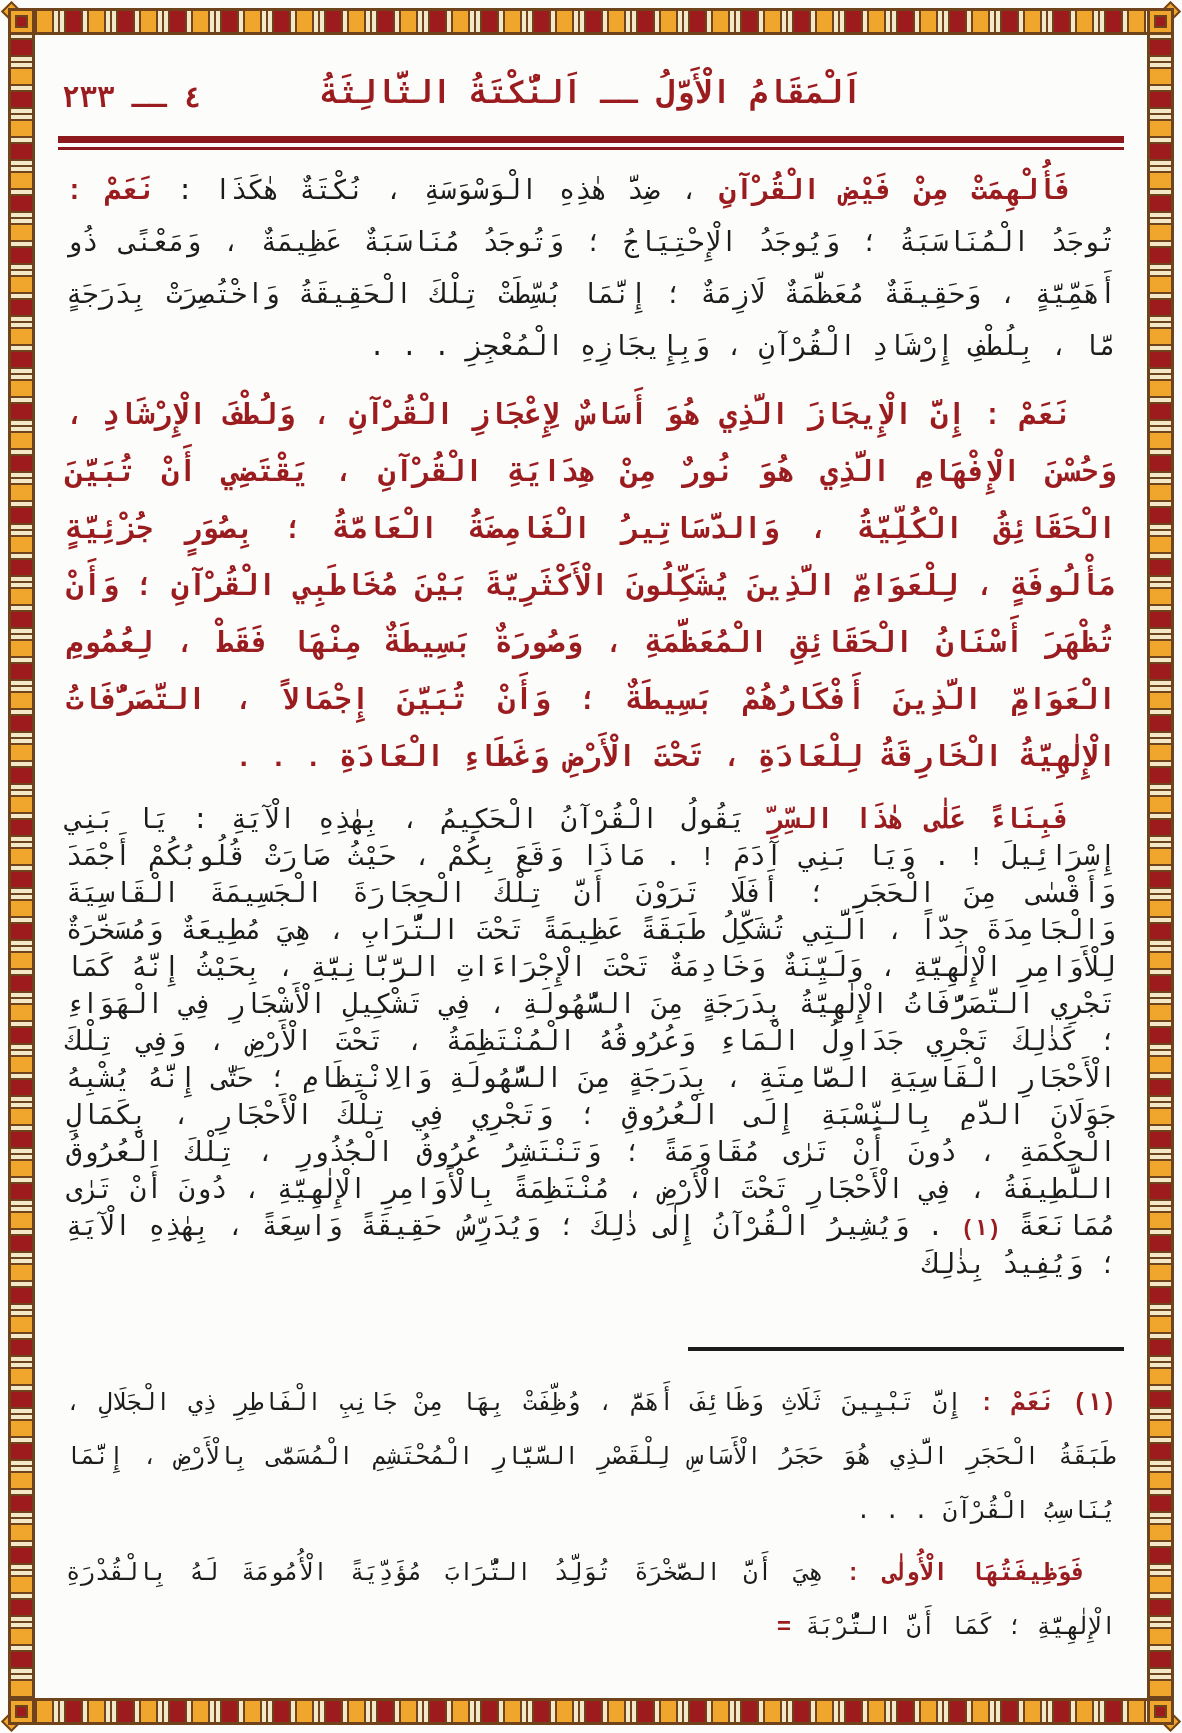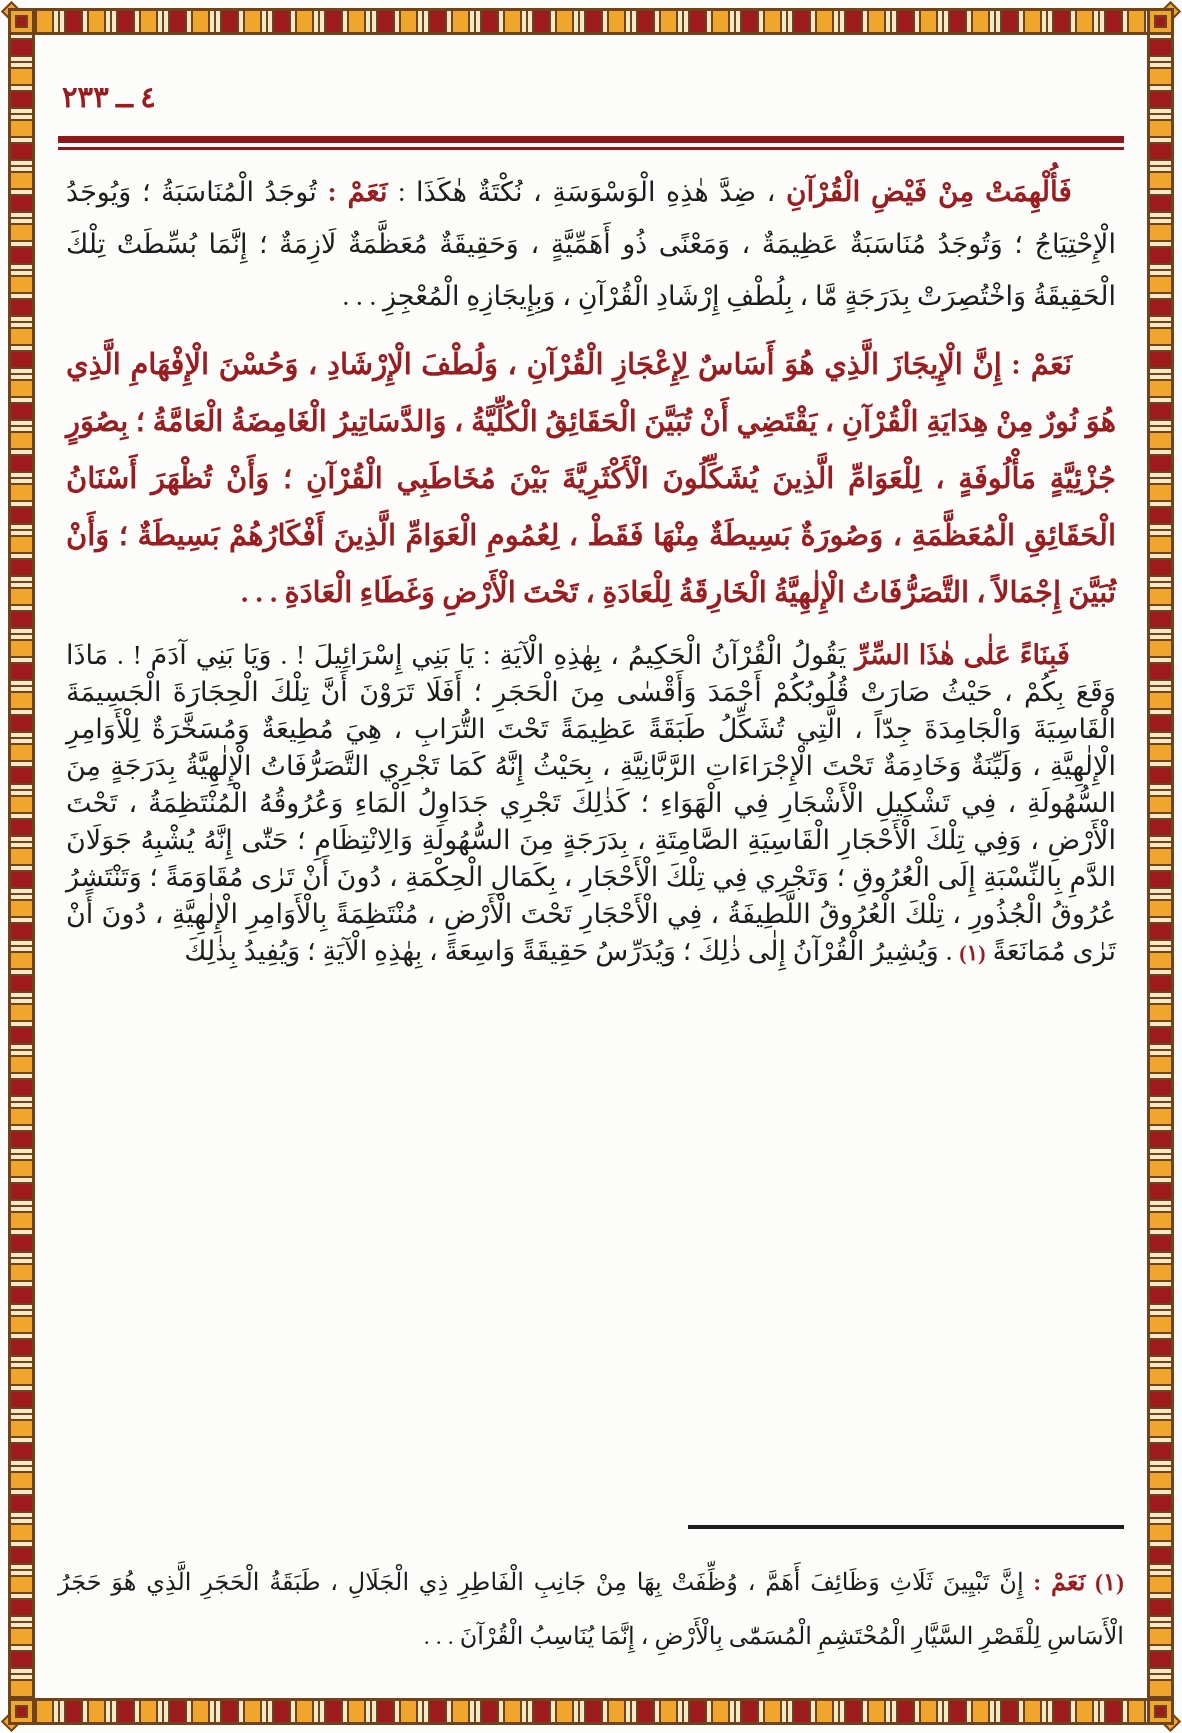--- a/index.html
+++ b/index.html
@@ -1,21 +1,21 @@
 <!DOCTYPE html>
 <html lang="ar"><head>
 <meta charset="utf-8">
 <style>
   html,body{margin:0;padding:0;background:#ffffff;}
   .page{
     position:relative;
     width:1182px;height:1733px;
     background:#fcfcfb;
     overflow:hidden;
-    font-family:Liberation Serif, serif;
+    font-family:Liberation Mono, monospace;
   }
   
   .b-band{position:absolute;box-sizing:border-box;background-color:#f3e9c8;}
   .b-top,.b-bottom{
     left:8px;right:8px;height:27px;
     border-top:3px solid #6f431c;border-bottom:3px solid #6f431c;
     background-image:repeating-linear-gradient(90deg,
       #f3e9c8 0 4px,#6f431c 4px 6px,#9e1b1d 6px 21px,#6f431c 21px 23px,
       #f3e9c8 23px 27px,#6f431c 27px 29px,#f0a62c 29px 44px,#6f431c 44px 46px,
       #f3e9c8 46px 50px,#6f431c 50px 52px);
@@ -71,21 +71,21 @@
   .p-open{font-size:27px;line-height:52px;text-indent:44px;}
   .p-open .red{font-size:28px;}
   .p-em{font-size:29px;line-height:57px;text-indent:44px;color:#9b1c1f;font-weight:bold;margin-top:14px !important;}
   .p-main{font-size:27px;line-height:37px;text-indent:46px;margin-top:16px !important;}
   .fn-ref{color:#9b1c1f;font-weight:bold;font-size:22px;}
 
   
   .footnote-area{position:absolute;left:0;right:0;bottom:26px;}
   .fn-divider{height:4px;background:#1c1c1c;width:436px;margin-bottom:26px;}
   .footnote-area p{
-    margin:0;text-align:justify;font-size:24px;line-height:54px;
+    margin:8px;text-align:justify;font-size:24px;line-height:54px;
   }
   .fn-2{text-indent:30px;}
 </style>
 </head>
 <body>
 
 <div class="page">
 
   <div class="b-band b-top"></div>
   <div class="b-band b-bottom"></div>
@@ -97,34 +97,36 @@
   <div class="spike s-br"></div>
   <div class="b-corner c-tl"></div>
   <div class="b-corner c-tr"></div>
   <div class="b-corner c-bl"></div>
   <div class="b-corner c-br"></div>
 
   <div class="content">
 
     <div class="header-row">
       <div class="page-number">٤ ــ ٢٣٣</div>
+      <div class="page-title">اَلْمَقَامُ الْأَوَّلُ ــ اَلنُّكْتَةُ الثَّالِثَةُ</div>
     </div>
     <div class="rule-thick"></div>
     <div class="rule-thin"></div>
 
     <div class="body-text">
 
       <p class="p-open"><span class="red">فَأُلْهِمَتْ مِنْ فَيْضِ الْقُرْآنِ</span><span class="blk"> ، ضِدَّ هٰذِهِ الْوَسْوَسَةِ ، نُكْتَةٌ هٰكَذَا : </span><span class="red">نَعَمْ : </span><span class="blk">تُوجَدُ الْمُنَاسَبَةُ ؛ وَيُوجَدُ الْإِحْتِيَاجُ ؛ وَتُوجَدُ مُنَاسَبَةٌ عَظِيمَةٌ ، وَمَعْنًى ذُو أَهَمِّيَّةٍ ، وَحَقِيقَةٌ مُعَظَّمَةٌ لَازِمَةٌ ؛ إِنَّمَا بُسِّطَتْ تِلْكَ الْحَقِيقَةُ وَاخْتُصِرَتْ بِدَرَجَةٍ مَّا ، بِلُطْفِ إِرْشَادِ الْقُرْآنِ ، وَبِإِيجَازِهِ الْمُعْجِزِ . . .</span></p>
 
       <p class="p-em">نَعَمْ : إِنَّ الْإِيجَازَ الَّذِي هُوَ أَسَاسٌ لِإِعْجَازِ الْقُرْآنِ ، وَلُطْفَ الْإِرْشَادِ ، وَحُسْنَ الْإِفْهَامِ الَّذِي هُوَ نُورٌ مِنْ هِدَايَةِ الْقُرْآنِ ، يَقْتَضِي أَنْ تُبَيَّنَ الْحَقَائِقُ الْكُلِّيَّةُ ، وَالدَّسَاتِيرُ الْغَامِضَةُ الْعَامَّةُ ؛ بِصُوَرٍ جُزْئِيَّةٍ مَأْلُوفَةٍ ، لِلْعَوَامِّ الَّذِينَ يُشَكِّلُونَ الْأَكْثَرِيَّةَ بَيْنَ مُخَاطَبِي الْقُرْآنِ ؛ وَأَنْ تُظْهَرَ أَسْنَانُ الْحَقَائِقِ الْمُعَظَّمَةِ ، وَصُورَةٌ بَسِيطَةٌ مِنْهَا فَقَطْ ، لِعُمُومِ الْعَوَامِّ الَّذِينَ أَفْكَارُهُمْ بَسِيطَةٌ ؛ وَأَنْ تُبَيَّنَ إِجْمَالاً ، التَّصَرُّفَاتُ الْإِلٰهِيَّةُ الْخَارِقَةُ لِلْعَادَةِ ، تَحْتَ الْأَرْضِ وَغَطَاءِ الْعَادَةِ . . .</p>
 
       <p class="p-main"><span class="red">فَبِنَاءً عَلٰى هٰذَا السِّرِّ </span><span class="blk">يَقُولُ الْقُرْآنُ الْحَكِيمُ ، بِهٰذِهِ الْآيَةِ : يَا بَنِي إِسْرَائِيلَ ! . وَيَا بَنِي آدَمَ ! . مَاذَا وَقَعَ بِكُمْ ، حَيْثُ صَارَتْ قُلُوبُكُمْ أَجْمَدَ وَأَقْسٰى مِنَ الْحَجَرِ ؛ أَفَلَا تَرَوْنَ أَنَّ تِلْكَ الْحِجَارَةَ الْجَسِيمَةَ الْقَاسِيَةَ وَالْجَامِدَةَ جِدّاً ، الَّتِي تُشَكِّلُ طَبَقَةً عَظِيمَةً تَحْتَ التُّرَابِ ، هِيَ مُطِيعَةٌ وَمُسَخَّرَةٌ لِلْأَوَامِرِ الْإِلٰهِيَّةِ ، وَلَيِّنَةٌ وَخَادِمَةٌ تَحْتَ الْإِجْرَاءَاتِ الرَّبَّانِيَّةِ ، بِحَيْثُ إِنَّهُ كَمَا تَجْرِي التَّصَرُّفَاتُ الْإِلٰهِيَّةُ بِدَرَجَةٍ مِنَ السُّهُولَةِ ، فِي تَشْكِيلِ الْأَشْجَارِ فِي الْهَوَاءِ ؛ كَذٰلِكَ تَجْرِي جَدَاوِلُ الْمَاءِ وَعُرُوقُهُ الْمُنْتَظِمَةُ ، تَحْتَ الْأَرْضِ ، وَفِي تِلْكَ الْأَحْجَارِ الْقَاسِيَةِ الصَّامِتَةِ ، بِدَرَجَةٍ مِنَ السُّهُولَةِ وَالِانْتِظَامِ ؛ حَتّٰى إِنَّهُ يُشْبِهُ جَوَلَانَ الدَّمِ بِالنِّسْبَةِ إِلَى الْعُرُوقِ ؛ وَتَجْرِي فِي تِلْكَ الْأَحْجَارِ ، بِكَمَالِ الْحِكْمَةِ ، دُونَ أَنْ تَرٰى مُقَاوَمَةً ؛ وَتَنْتَشِرُ عُرُوقُ الْجُذُورِ ، تِلْكَ الْعُرُوقُ اللَّطِيفَةُ ، فِي الْأَحْجَارِ تَحْتَ الْأَرْضِ ، مُنْتَظِمَةً بِالْأَوَامِرِ الْإِلٰهِيَّةِ ، دُونَ أَنْ تَرٰى مُمَانَعَةً </span><span class="fn-ref">(١)</span><span class="blk"> . وَيُشِيرُ الْقُرْآنُ إِلٰى ذٰلِكَ ؛ وَيُدَرِّسُ حَقِيقَةً وَاسِعَةً ، بِهٰذِهِ الْآيَةِ ؛ وَيُفِيدُ بِذٰلِكَ</span></p>
     </div>
 
     <div class="footnote-area">
       <div class="fn-divider"></div>
 
       <p class="fn-1"><span class="red">(١) نَعَمْ : </span><span class="blk">إِنَّ تَبْيِينَ ثَلَاثِ وَظَائِفَ أَهَمَّ ، وُظِّفَتْ بِهَا مِنْ جَانِبِ الْفَاطِرِ ذِي الْجَلَالِ ، طَبَقَةُ الْحَجَرِ الَّذِي هُوَ حَجَرُ الْأَسَاسِ لِلْقَصْرِ السَّيَّارِ الْمُحْتَشِمِ الْمُسَمّٰى بِالْأَرْضِ ، إِنَّمَا يُنَاسِبُ الْقُرْآنَ . . .</span></p>
 
+      <p class="fn-2"><span class="red">فَوَظِيفَتُهَا الْأُولٰى : </span><span class="blk">هِيَ أَنَّ الصَّخْرَةَ تُوَلِّدُ التُّرَابَ مُؤَدِّيَةً الْأُمُومَةَ لَهُ بِالْقُدْرَةِ الْإِلٰهِيَّةِ ؛ كَمَا أَنَّ التُّرْبَةَ </span><span class="red">=</span></p>
     </div>
 
   </div>
 </div>
 
 </body></html>

